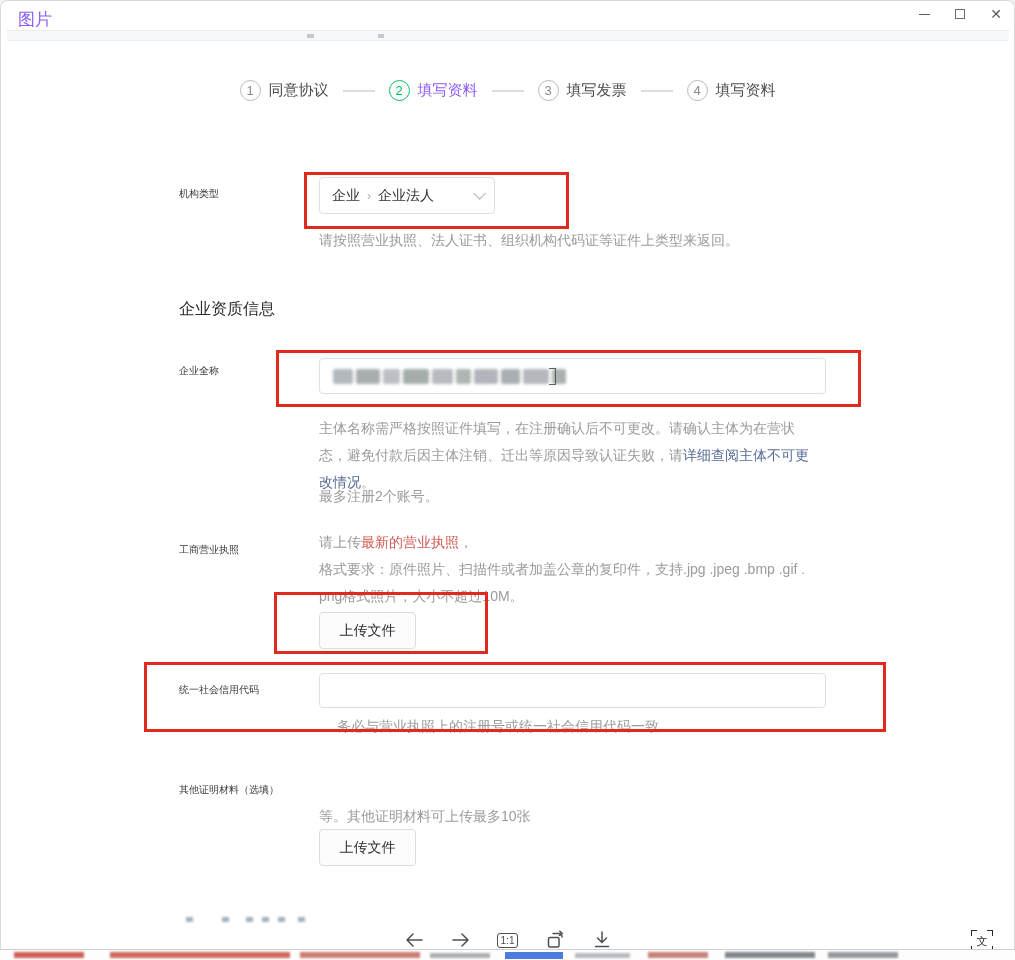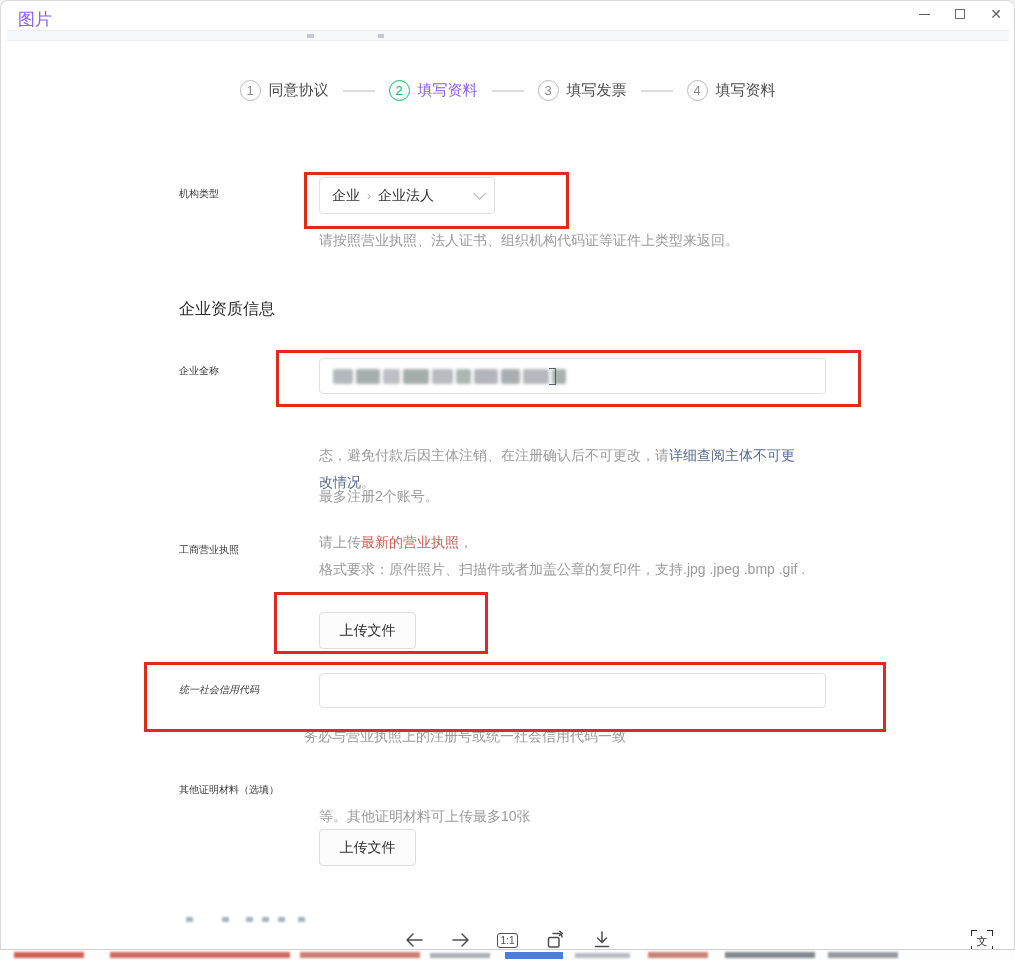--- a/index.html
+++ b/index.html
@@ -150,36 +150,37 @@
       <i style="width:21px;background:#b8babf;"></i>
         <i style="width:15px;background:#adb6b2;"></i>
       <i style="width:24px;background:#b2b5bb;"></i>
         <i style="width:19px;background:#a9aeb3;"></i>
       <i style="width:26px;background:#b5b8bd;"></i>
         <i style="width:14px;background:#aab1ae;"></i>
     </span>
     <span class="cursor-mark" style="left:229px;"></span>
   </div>
   <div class="t hint para" style="left:318px;top:414px;">
-    <br>
-    <span>态，避免付款后因主体注销、在注册确认后不可更改，请</span><span class="link">详细查阅主体不可更</span><br>
+    <span>主体名称需严格按照证件填写，在注册确认后不可更改。请确认主体为在营状</span><br>
+    <span>态，避免付款后因主体注销、迁出等原因导致认证失败，请</span><span class="link">详细查阅主体不可更</span><br>
     <span class="link">改情况</span><span>。</span>
   </div>
   <div class="t hint" style="left:318px;top:482px;">最多注册2个账号。</div>
 
   <span class="field-label" style="top:542px;text-align:right;">工商营业执照</span>
   <div class="t hint" style="left:318px;top:528px;">
     <span>请上传</span><span class="warn">最新的营业执照</span><span>，</span>
   </div>
   <div class="t hint" style="left:318px;top:555px;">格式要求：原件照片、扫描件或者加盖公章的复印件，支持.jpg .jpeg .bmp .gif .</div>
+  <div class="t hint" style="left:318px;top:582px;">png格式照片，大小不超过10M。</div>
   <button class="upload-btn upload-1">上传文件</button>
 
-  <span class="field-label" style="top:682px;font-style:italic;">统一社会信用代码</span>
+  <span class="field-label" style="top:682px;">统一社会信用代码</span>
   <div class="text-input input-credit"></div>
-  <div class="t hint" style="left:303px;top:712px;margin-top:10px;">务必与营业执照上的注册号或统一社会信用代码一致</div>
+  <div class="t hint" style="left:336px;top:712px;">务必与营业执照上的注册号或统一社会信用代码一致</div>
 
   <div class="field-label" style="top:775px;width:122px;line-height:27px;">其他证明材料（选填）</div>
   <div class="t hint" style="left:318px;top:802px;">等。其他证明材料可上传最多10张</div>
   <button class="upload-btn upload-2">上传文件</button>
 
   <div class="frag-row">
     <i></i>
       <i style="margin-left:20px"></i>
       <i style="margin-left:8px"></i>
       <i></i>

